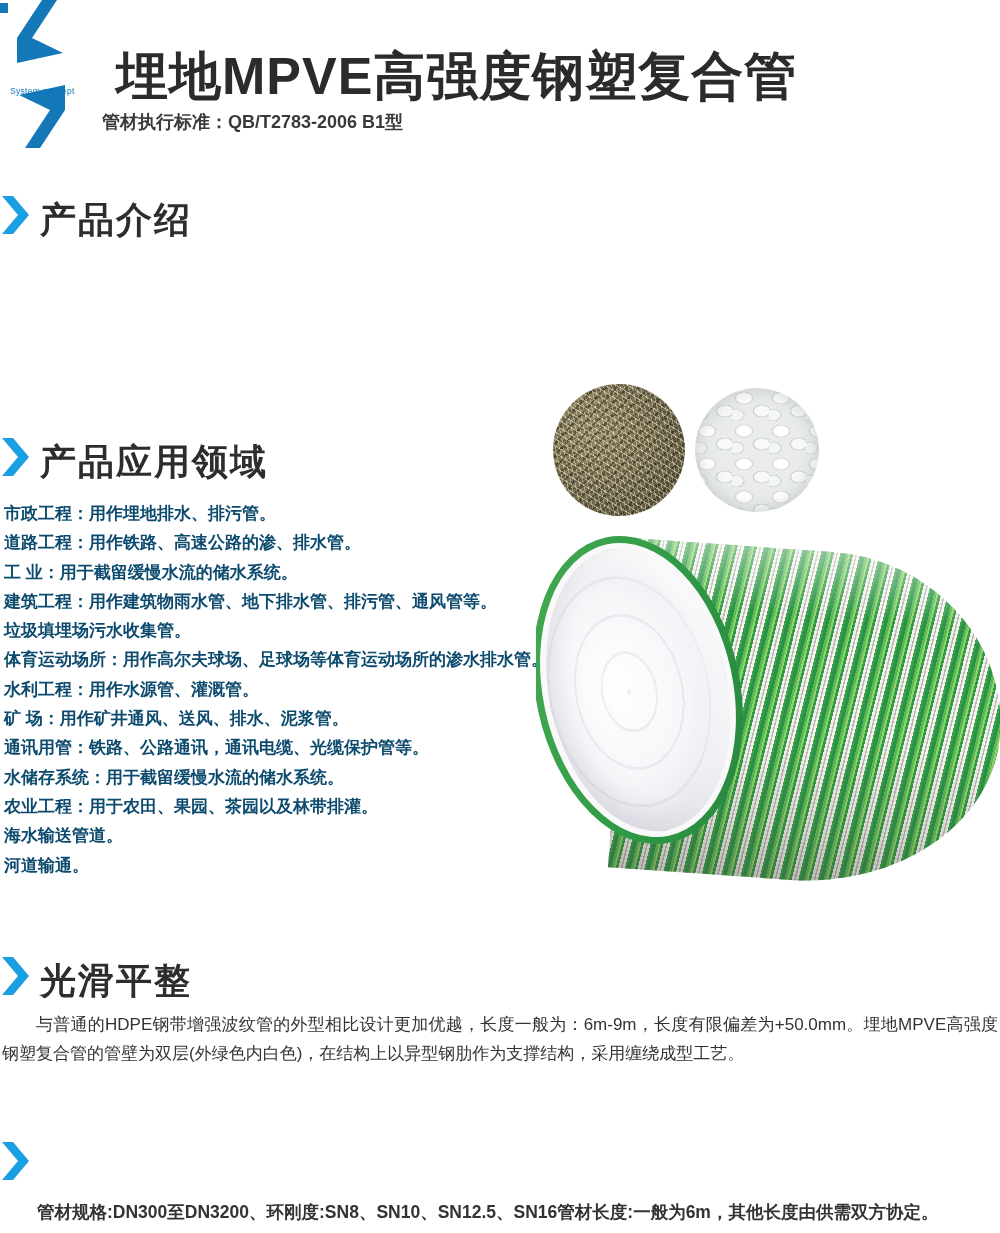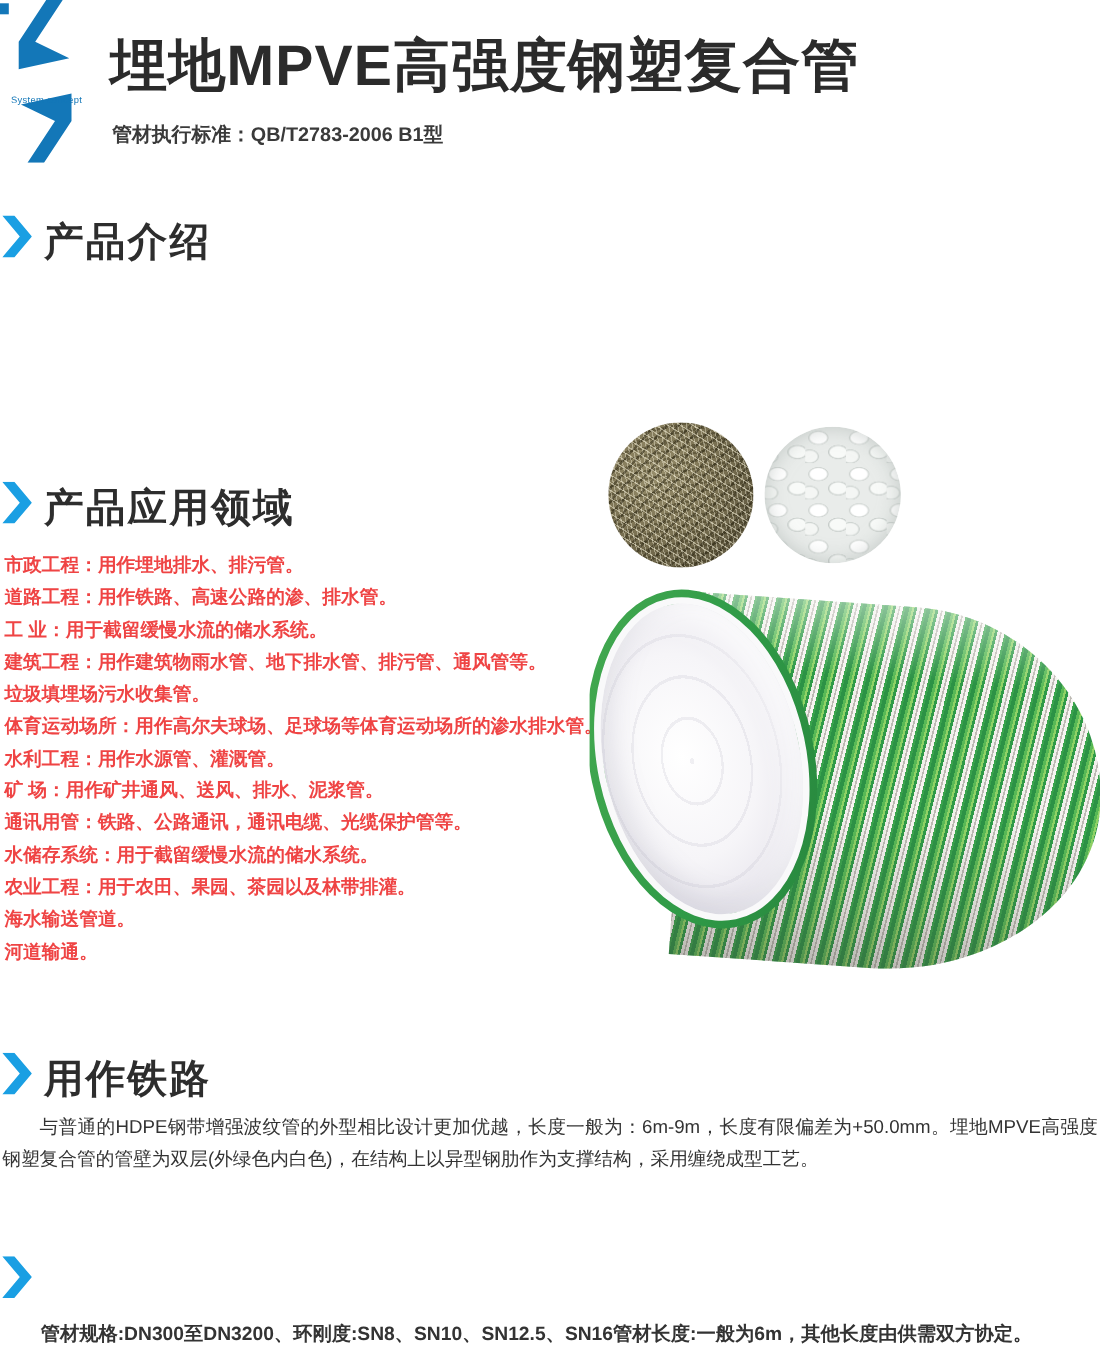--- a/index.html
+++ b/index.html
@@ -3,34 +3,34 @@
 <meta charset="utf-8">
 <style>
   html,body{margin:0;padding:0;background:#fff;}
   .page{position:relative;width:1000px;height:1233px;background:#ffffff;overflow:hidden;
         font-family:"Liberation Sans","DejaVu Sans",sans-serif;color:#363636;}
 
   
   .logo{position:absolute;left:0;top:0;width:92px;height:148px;}
   .logo svg{display:block;}
   .logo-caption{position:absolute;left:10px;top:86px;font-size:8.5px;color:#1377b8;white-space:nowrap;letter-spacing:.3px;}
-  .page-title{position:absolute;left:100px;top:28px;margin:0;font-size:52px;line-height:64px;
+  .page-title{position:absolute;left:100px;top:28px;margin:16px;font-size:52px;line-height:64px;
               font-weight:bold;color:#2b2b2b;letter-spacing:1px;white-space:nowrap;}
   .standard{position:absolute;left:102px;top:110px;margin:0;font-size:18px;font-weight:bold;color:#3a3a3a;}
 
   
   .sec-head{position:absolute;left:2px;display:flex;gap:11px;height:44px;}
   .sec-head h2{margin:0;font-size:36px;font-weight:bold;color:#2d2d2d;letter-spacing:2px;white-space:nowrap;}
   .chev{flex:0 0 auto;}
 
   
   .para{position:absolute;left:2px;width:996px;margin:0;font-size:17px;line-height:29px;
         text-align:justify;text-indent:2em;color:#333;}
   .apps{position:absolute;left:4px;top:499px;margin:0;padding:0;list-style:none;
-        font-size:17px;font-weight:bold;color:#ef4444;}
+        font-size:17px;font-weight:bold;color:#0c4a6e;}
   .apps li{height:29.3px;line-height:29.3px;white-space:nowrap;}
 
   
   .circle{position:absolute;border-radius:50%;}
   .fiber{left:553px;top:384px;width:132px;height:132px;
     background:
       repeating-linear-gradient(32deg, rgba(246,241,216,.5) 0 1px, rgba(0,0,0,0) 1px 6px),
       repeating-linear-gradient(-48deg, rgba(35,30,12,.42) 0 2px, rgba(0,0,0,0) 2px 8px),
       repeating-linear-gradient(78deg, rgba(250,246,225,.38) 0 1px, rgba(0,0,0,0) 1px 4px),
       repeating-linear-gradient(-12deg, rgba(50,44,20,.38) 0 2px, rgba(0,0,0,0) 2px 7px),
@@ -118,21 +118,21 @@
     <div class="pipe-shade"></div>
     <div class="pipe-mouth">
       <div class="pipe-inner"></div>
     </div>
   </div>
 
   <div class="sec-head" style="top:957px">
     <svg class="chev" width="27" height="38" viewBox="0 0 27 38">
       <polygon points="0,0 11,0 27,19 11,38 0,38 16,19" fill="#1a9fe3"></polygon>
     </svg>
-    <h2>用作铁路</h2>
+    <h2>光滑平整</h2>
   </div>
   <p class="para" style="top:1010px">与普通的HDPE钢带增强波纹管的外型相比设计更加优越，长度一般为：6m-9m，长度有限偏差为+50.0mm。埋地MPVE高强度钢塑复合管的管壁为双层(外绿色内白色)，在结构上以异型钢肋作为支撑结构，采用缠绕成型工艺。</p>
 
   <div class="sec-head" style="top:1142px">
     <svg class="chev" width="27" height="38" viewBox="0 0 27 38">
       <polygon points="0,0 11,0 27,19 11,38 0,38 16,19" fill="#1a9fe3"></polygon>
     </svg>
   </div>
   <p class="para" style="top:1198px;font-weight:600;font-size:17.5px">管材规格:DN300至DN3200、环刚度:SN8、SN10、SN12.5、SN16管材长度:一般为6m，其他长度由供需双方协定。</p>
 

